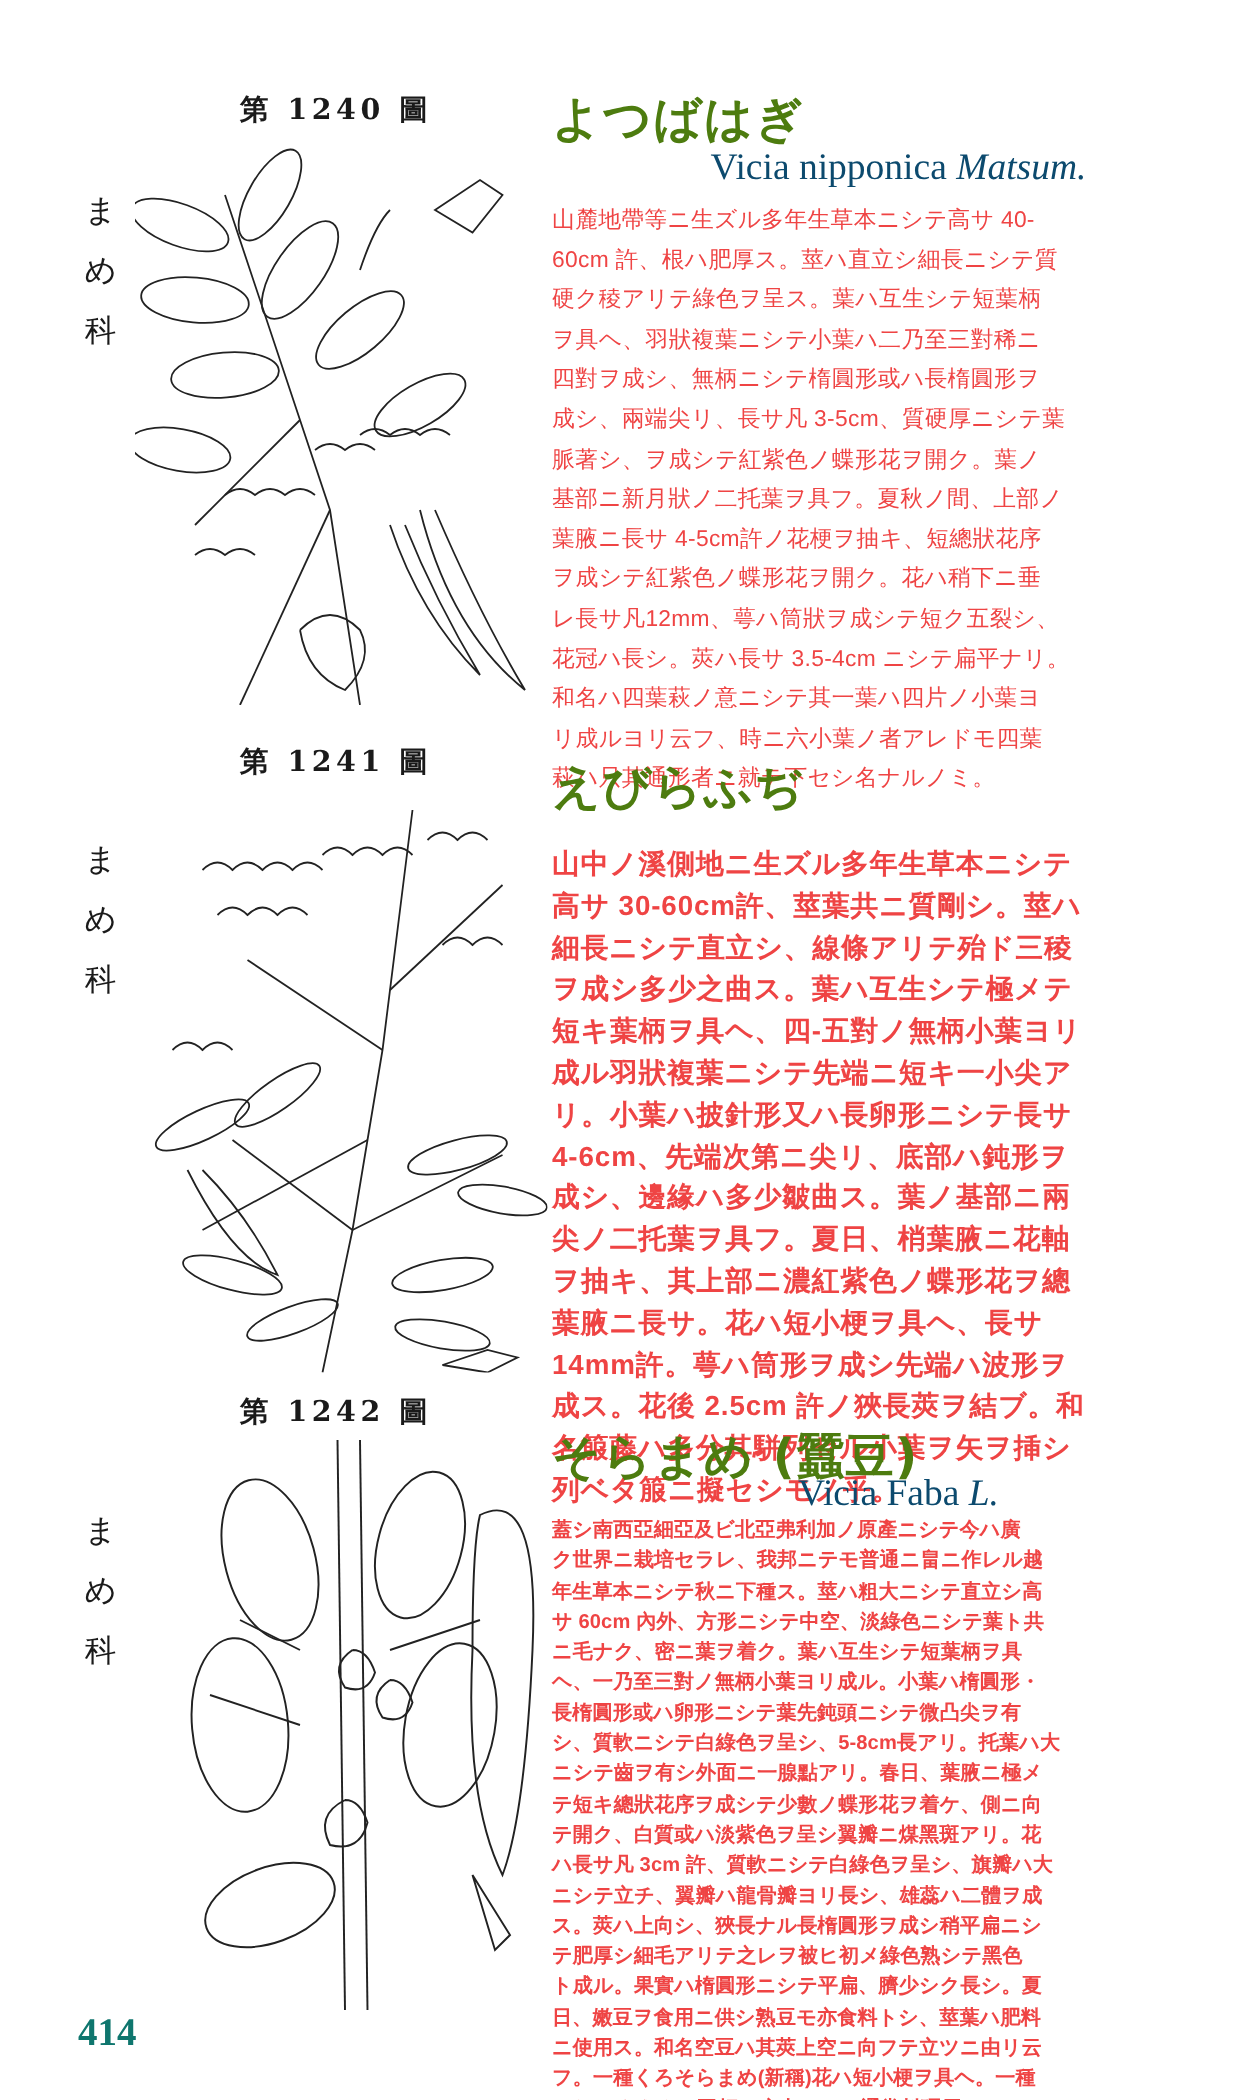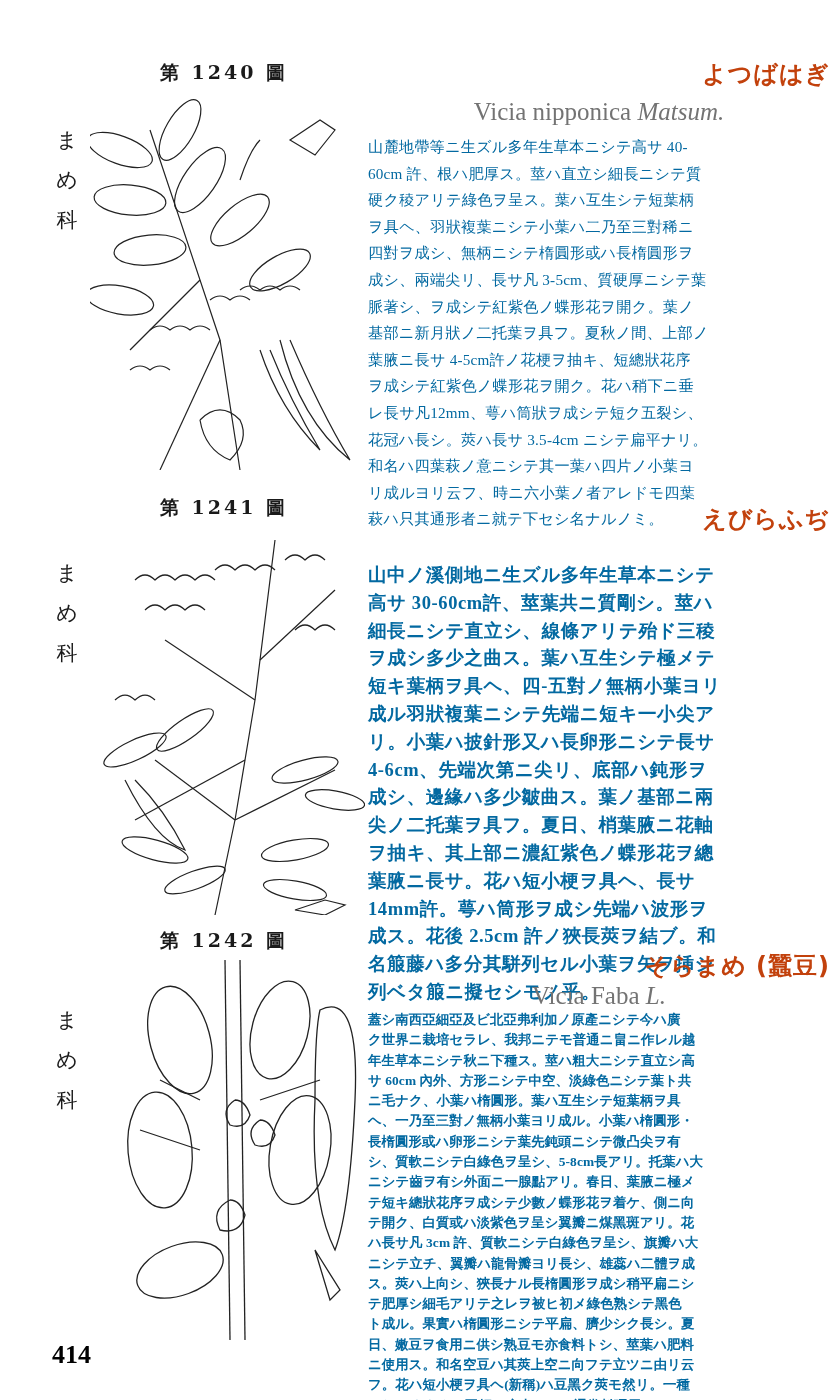--- a/index.html
+++ b/index.html
@@ -3,29 +3,29 @@
 <meta charset="utf-8">
 <style>
   html, body { margin: 0; padding: 0; background: #ffffff; }
   body { width: 840px; height: 1400px; position: relative; overflow: hidden; color: #111; font-family: "DejaVu Serif", serif; }
   .entry { position: absolute; left: 0; width: 816px; }
   .fig-num { position: absolute; font-family: "DejaVu Serif", serif; font-size: 19px; letter-spacing: 3px; font-weight: bold; color: #1a1a1a; }
   .family { position: absolute; left: 54px; width: 26px; font-family: "DejaVu Serif", serif; font-size: 21px; line-height: 40px; text-align: center; color: #1a1a1a; }
   .family span { display: block; }
   .plate { position: absolute; }
   .plate svg { width: 100%; height: 100%; display: block; }
-  .title-jp { position: absolute; font-family: "DejaVu Sans", sans-serif; font-size: 24px; font-weight: bold; text-align: right; color: #c2410c; letter-spacing: 1px; }
-  .title-lat { position: absolute; font-family: "Liberation Serif", serif; font-size: 25px; text-align: center; color: #737373; }
+  .title-jp { position: absolute; font-family: "DejaVu Sans", sans-serif; font-size: 32px; font-weight: bold; text-align: left; color: #4d7c0f; letter-spacing: 1px; }
+  .title-lat { position: absolute; font-family: "Liberation Serif", serif; font-size: 25px; text-align: center; color: #0c4a6e; }
   .title-lat i { font-style: italic; }
-  .desc { position: absolute; left: 368px; width: 462px; font-family: Liberation Serif, serif; color: #0369a1; text-align: justify; }
+  .desc { position: absolute; left: 368px; width: 462px; font-family: Liberation Sans, sans-serif; color: #ef4444; text-align: justify; }
   .desc.small { font-size: 15.2px; line-height: 26.6px; letter-spacing: 0.2px; }
   .desc.big { font-size: 18.5px; line-height: 27.8px; letter-spacing: 0.6px; font-weight: bold; }
   .desc.tiny { font-size: 13.4px; line-height: 20.3px; letter-spacing: 0.1px; font-weight: bold; }
   .desc span.line { display: block; white-space: nowrap; }
-  .page-number { position: absolute; left: 52px; top: 1340px; font-family: "Liberation Serif", serif; font-weight: bold; font-size: 26px; color: #000000; }
+  .page-number { position: absolute; left: 52px; top: 1340px; font-family: "Liberation Serif", serif; font-weight: bold; font-size: 26px; color: #0f766e; }
 </style>
 </head>
 <body>
 
 <div class="entry" style="top:0;height:470px;">
   <div class="fig-num" style="left:160px;top:60px;">第 1240 圖</div>
   <div class="family" style="top:120px;">
     <span>ま</span>
     <span>め</span>
     <span>科</span>
@@ -159,33 +159,33 @@
   <div class="title-jp" style="left:368px;width:462px;top:950px;">そらまめ (蠶豆)</div>
   <div class="title-lat" style="left:368px;width:462px;top:982px;">
     <span>Vicia Faba</span>
     <i>L.</i>
   </div>
   <div class="desc tiny" style="top:1010px;">
     <span class="line">蓋シ南西亞細亞及ビ北亞弗利加ノ原產ニシテ今ハ廣</span>
     <span class="line">ク世界ニ栽培セラレ、我邦ニテモ普通ニ畠ニ作レル越</span>
     <span class="line">年生草本ニシテ秋ニ下種ス。莖ハ粗大ニシテ直立シ高</span>
     <span class="line">サ 60cm 內外、方形ニシテ中空、淡綠色ニシテ葉ト共</span>
-    <span class="line">ニ毛ナク、小葉ハ楕圓形。葉ハ互生シテ短葉柄ヲ具</span>
+    <span class="line">ニ毛ナク、密ニ葉ヲ着ク。葉ハ互生シテ短葉柄ヲ具</span>
     <span class="line">ヘ、一乃至三對ノ無柄小葉ヨリ成ル。小葉ハ楕圓形・</span>
     <span class="line">長楕圓形或ハ卵形ニシテ葉先鈍頭ニシテ微凸尖ヲ有</span>
     <span class="line">シ、質軟ニシテ白綠色ヲ呈シ、5-8cm長アリ。托葉ハ大</span>
     <span class="line">ニシテ齒ヲ有シ外面ニ一腺點アリ。春日、葉腋ニ極メ</span>
     <span class="line">テ短キ總狀花序ヲ成シテ少數ノ蝶形花ヲ着ケ、側ニ向</span>
     <span class="line">テ開ク、白質或ハ淡紫色ヲ呈シ翼瓣ニ煤黑斑アリ。花</span>
     <span class="line">ハ長サ凡 3cm 許、質軟ニシテ白綠色ヲ呈シ、旗瓣ハ大</span>
     <span class="line">ニシテ立チ、翼瓣ハ龍骨瓣ヨリ長シ、雄蕊ハ二體ヲ成</span>
     <span class="line">ス。莢ハ上向シ、狹長ナル長楕圓形ヲ成シ稍平扁ニシ</span>
     <span class="line">テ肥厚シ細毛アリテ之レヲ被ヒ初メ綠色熟シテ黑色</span>
     <span class="line">ト成ル。果實ハ楕圓形ニシテ平扁、臍少シク長シ。夏</span>
     <span class="line">日、嫩豆ヲ食用ニ供シ熟豆モ亦食料トシ、莖葉ハ肥料</span>
     <span class="line">ニ使用ス。和名空豆ハ其莢上空ニ向フテ立ツニ由リ云</span>
-    <span class="line">フ。花ハ短小梗ヲ具ヘ(新稱)ハ豆黑ク莢モ然リ。一種</span>
+    <span class="line">フ。一種くろそらまめ(新稱)花ハ短小梗ヲ具ヘ。一種</span>
     <span class="line">おたふくまめハ豆頗ル扁大ニシテ通常料理用トス。一</span>
 
   </div>
 </div>
 
 <div class="page-number">414</div>
 
 </body></html>

